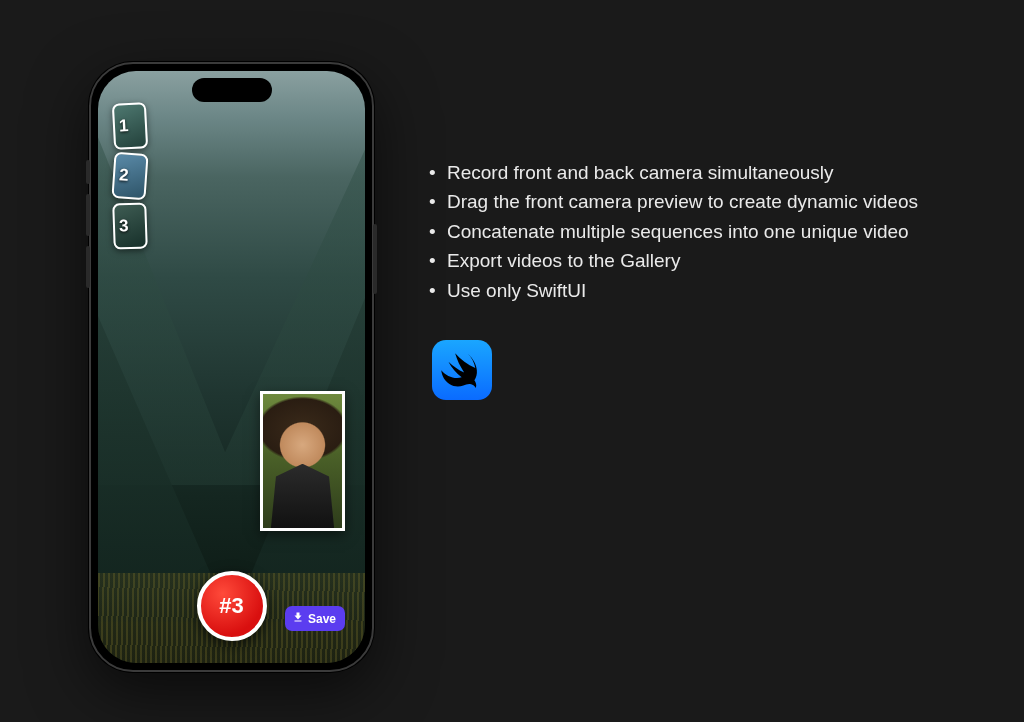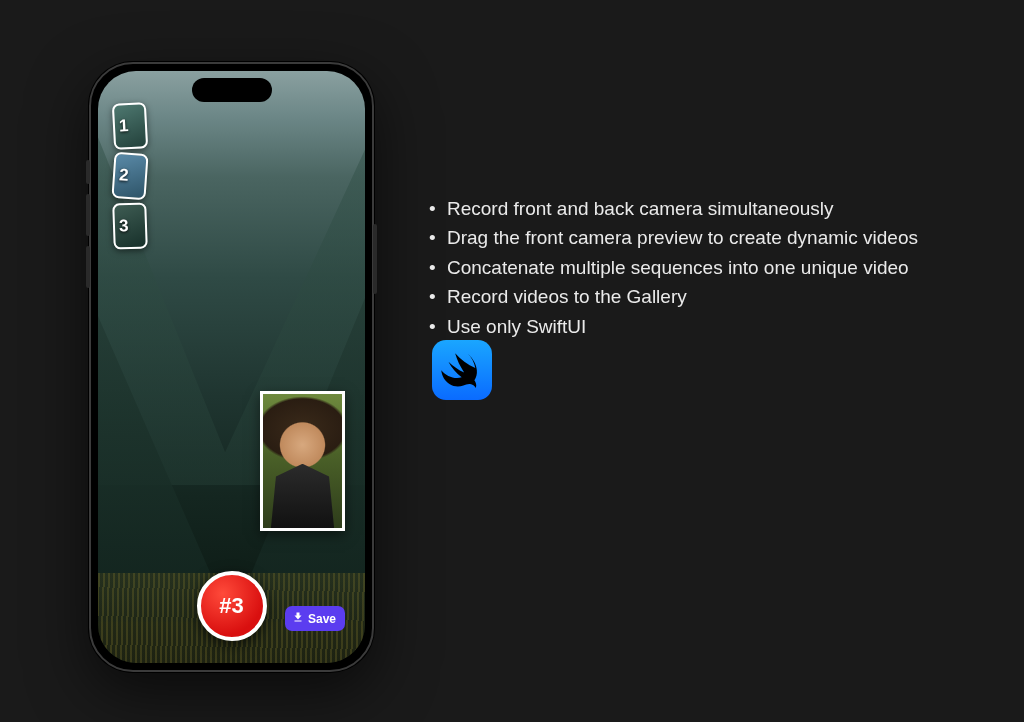--- a/index.html
+++ b/index.html
@@ -188,21 +188,21 @@
   
   .features {
     position: absolute;
     left: 425px;
     top: 158px;
     width: 560px;
     color: #eaeaea;
     font-size: 19px;
     line-height: 1.55;
   }
-  .features ul { list-style: none; margin-top: 36px; }
+  .features ul { list-style: none; }
   .features li { position: relative; padding-left: 22px; }
   .features li::before {
     content: "•";
     position: absolute;
     left: 4px;
     top: 0;
   }
 
   
   .swiftui {
@@ -252,21 +252,21 @@
       <span>Save</span>
     </div>
   </div>
 </div>
 
 <div class="features">
   <ul>
     <li>Record front and back camera simultaneously</li>
     <li>Drag the front camera preview to create dynamic videos</li>
     <li>Concatenate multiple sequences into one unique video</li>
-    <li>Record videos to the Gallery</li>
+    <li>Export videos to the Gallery</li>
     <li>Use only SwiftUI</li>
   </ul>
 </div>
 
 <div class="swiftui">
   <svg viewBox="0 0 64 64">
     <path fill="#000" d="M40.5 8.5c6.9 6.2 12.2 14.6 13.1 23.9.5 5.1-.7 10.3-3.6 14.6 2.3 3.4 3.6 7.2 2.1 11-1.7-3.2-4.7-5.3-8.3-5.7-3.4-.4-6.7 1-9.8 2.2-6.4 2.4-13.9 1.9-19.7-1.8C7.1 48 2.4 40.4 1.9 32.3 8.9 41 20.7 45.7 31.5 42.7c-7.9-6.1-14.5-13.9-19.2-22.7 6.7 6.5 14.4 12 22.8 15.6C29.3 27 24.8 17.7 22 7.8c8.1 9.2 18.2 16.6 29.3 21.4C50 21.3 46 14 40.5 8.5z"></path>
   </svg>
 </div>
 

